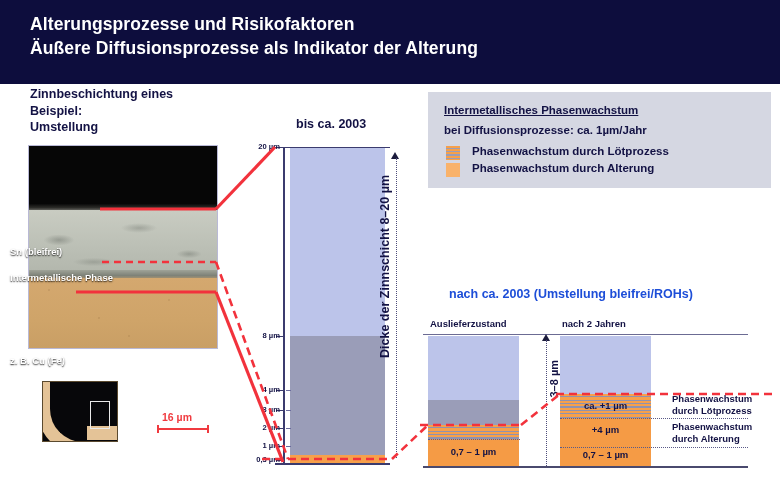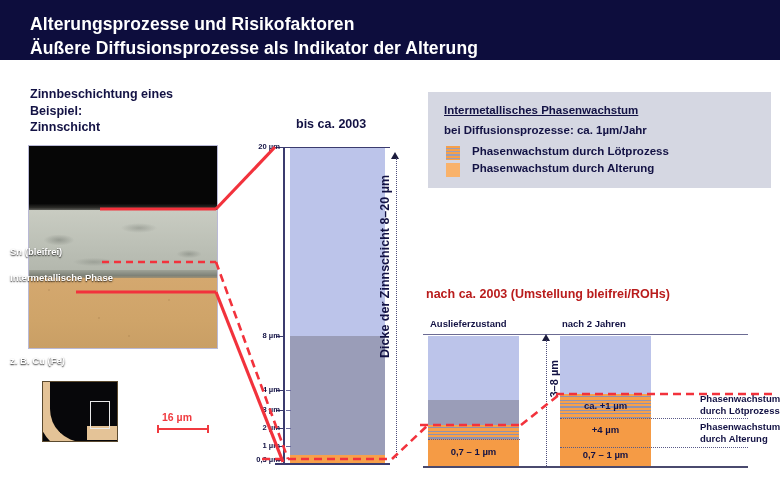--- a/index.html
+++ b/index.html
@@ -8,21 +8,21 @@
     background:#ffffff;
     font-family:"Liberation Sans", sans-serif;
     overflow:hidden;
     position:relative;
     color:#131244;
   }
   .stage{position:absolute;left:0;top:0;width:780px;height:489px;}
 
   
   .header{
-    position:absolute;left:0;top:0;width:780px;height:60px;
+    position:absolute;left:0;top:0;width:780px;height:84px;
     background:#0d0d3d;
   }
   .header .line{
     position:absolute;left:30px;
     color:#ffffff;font-weight:bold;font-size:17.5px;letter-spacing:.1px;
     white-space:nowrap;
   }
   .header .l1{top:14px;}
   .header .l2{top:38px;}
 
@@ -121,21 +121,21 @@
     color:#131244;white-space:nowrap;}
   .legend .sw{position:absolute;left:18px;width:14px;height:14px;}
   .legend .sw1{top:54px;background:
       repeating-linear-gradient(180deg,#f6a04b 0 2px,#9a9db8 2px 3.2px);}
   .legend .sw2{top:71px;background:#f9b26a;}
   .legend .lg-i{position:absolute;left:44px;font-size:11.5px;font-weight:bold;color:#131244;white-space:nowrap;}
   .legend .lg-i1{top:53px;}
   .legend .lg-i2{top:70px;text-align:center;}
 
   
-  .b-title{position:absolute;left:426px;top:287px;font-size:12.5px;font-weight:bold;color:#b91c1c;white-space:nowrap;}
+  .b-title{position:absolute;left:449px;top:287px;font-size:12.5px;font-weight:bold;color:#1d4ed8;white-space:nowrap;}
   .b-sub1{position:absolute;left:430px;top:318px;font-size:9.5px;font-weight:bold;color:#131244;}
   .b-sub2{position:absolute;left:562px;top:318px;font-size:9.5px;font-weight:bold;color:#131244;}
   .b-topline{position:absolute;left:423px;top:334px;width:325px;height:1.3px;background:#6b6b93;}
   .b-baseline{position:absolute;left:423px;top:466px;width:325px;height:2px;background:#4a4a6e;}
 
   .bar-a{position:absolute;left:428px;width:91px;}
   .bar-a .blue{position:absolute;left:0;top:336px;width:91px;height:64px;background:#bcc4ea;}
   .bar-a .gray{position:absolute;left:0;top:400px;width:91px;height:25px;background:#9a9db8;}
   .bar-a .solder{position:absolute;left:0;top:425px;width:91px;height:14px;
     background:repeating-linear-gradient(180deg,#f6a04b 0 2.2px,#8f92af 2.2px 3.4px);}
@@ -154,21 +154,21 @@
     font-size:9.5px;font-weight:bold;color:#131244;}
   .bar-b .a2txt{position:absolute;left:0;top:449px;width:91px;text-align:center;
     font-size:9.5px;font-weight:bold;color:#131244;}
 
   .b-dot-v{position:absolute;left:546px;top:340px;height:126px;border-left:1.3px dotted #4d4d7a;}
   .b-arrow-up{position:absolute;left:542px;top:334px;width:0;height:0;
     border-left:4px solid transparent;border-right:4px solid transparent;border-bottom:7px solid #1b1b3c;}
   .b-vlabel{position:absolute;left:548px;top:360px;font-size:11px;font-weight:bold;color:#131244;
     writing-mode:vertical-rl;transform:rotate(180deg);white-space:nowrap;}
 
-  .b-ann{position:absolute;font-size:9.5px;font-weight:bold;color:#131244;line-height:11.5px;white-space:nowrap;margin-left:28px;}
+  .b-ann{position:absolute;font-size:9.5px;font-weight:bold;color:#131244;line-height:11.5px;white-space:nowrap;}
   .b-ann1{left:672px;top:393px;}
   .b-ann2{left:672px;top:421px;}
   .b-dotline{position:absolute;border-top:1.3px dotted #5a5a88;}
   .b-dl1{left:560px;top:418px;width:188px;}
   .b-dl2{left:560px;top:447px;width:188px;}
   .b-dl3{left:428px;top:439px;width:92px;}
   .svg-over{position:absolute;left:0;top:0;width:780px;height:489px;pointer-events:none;}
 </style>
 </head>
 <body>
@@ -176,21 +176,21 @@
 <div class="stage">
 
   <div class="header">
     <div class="line l1">Alterungsprozesse und Risikofaktoren</div>
     <div class="line l2">Äußere Diffusionsprozesse als Indikator der Alterung</div>
   </div>
 
   <div class="ex-title">
     <div>Zinnbeschichtung eines</div>
     <div>Beispiel:</div>
-    <div>Zinnschicht</div>
+    <div>Umstellung</div>
   </div>
 
   <div class="micro">
     <div class="m-black"></div>
     <div class="m-edge"></div>
     <div class="m-sn"></div>
     <div class="m-imp"></div>
     <div class="m-cu"></div>
   </div>
 

